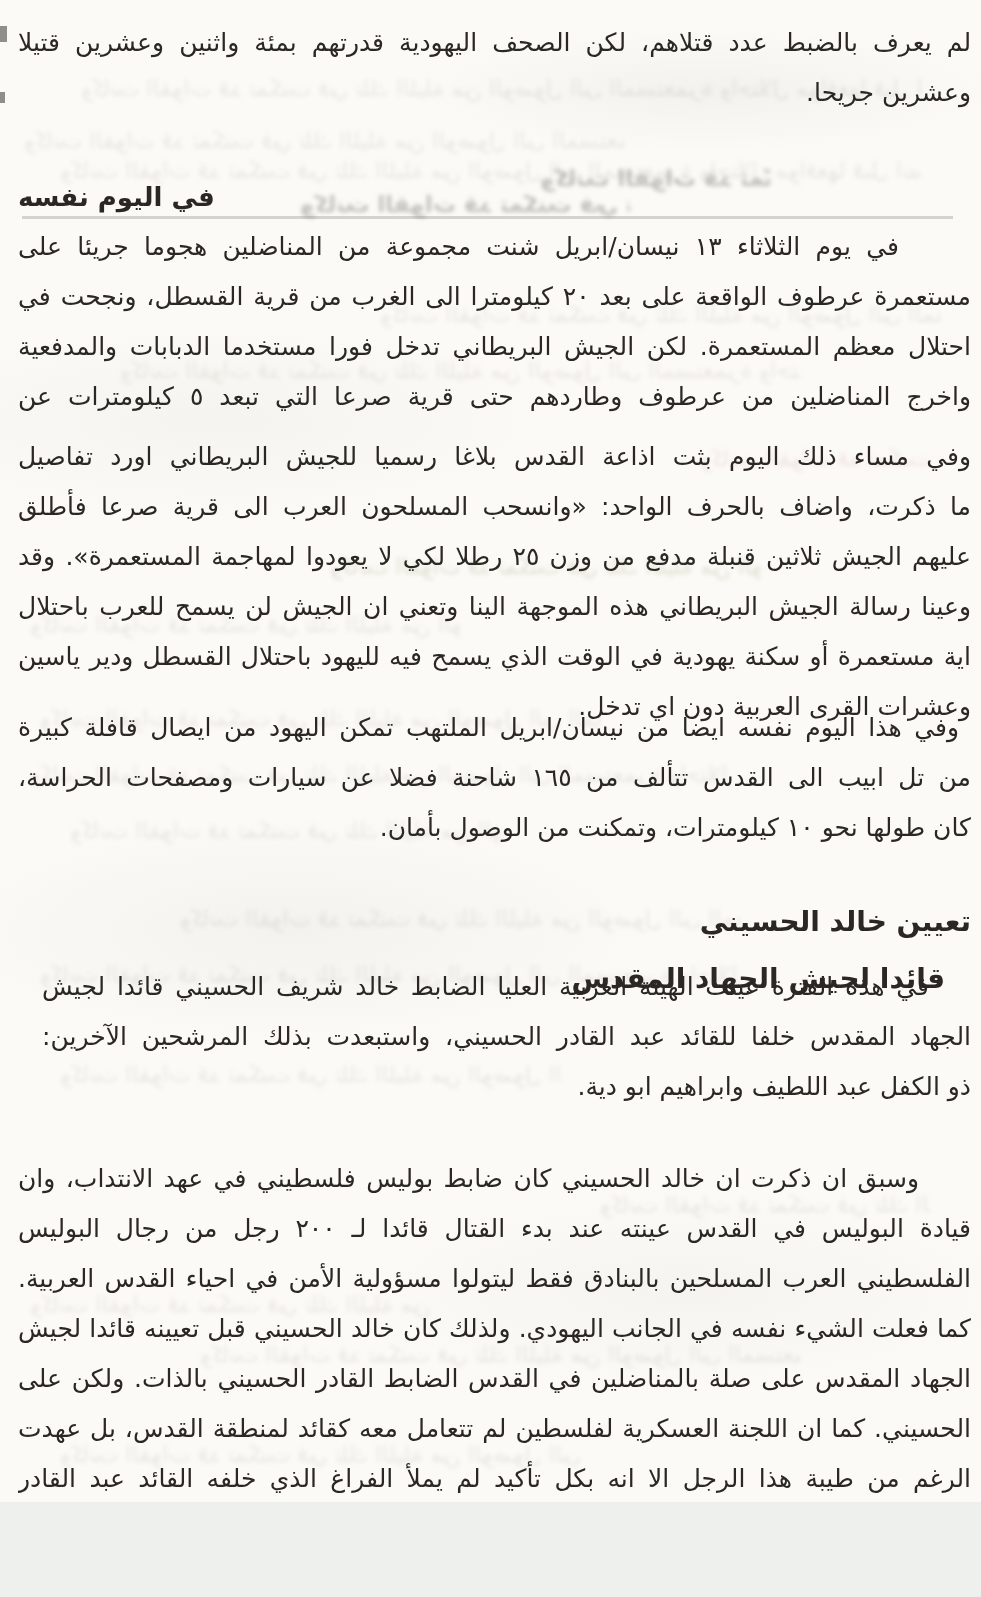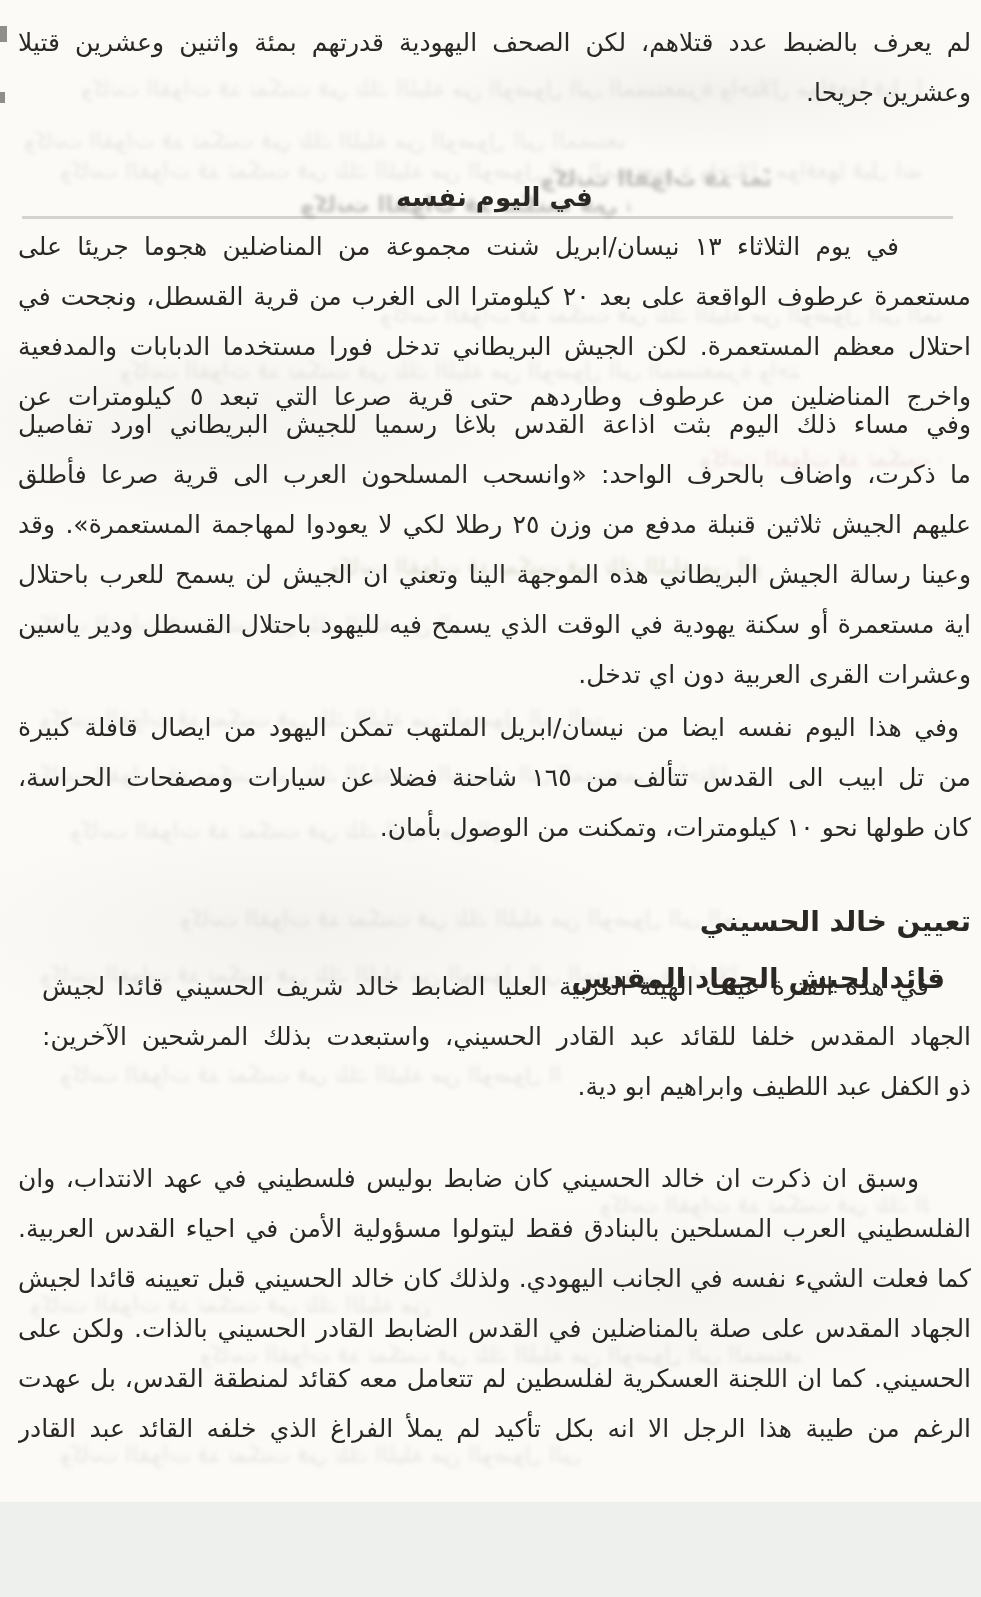--- a/index.html
+++ b/index.html
@@ -35,21 +35,21 @@
   }
   .line.s{ text-align:right; text-align-last:right; }
   .ind72{ padding-right:72px; }
   .ind52{ padding-right:52px; }
   .ind42{ padding-right:42px; }
   .ind12{ padding-right:12px; }
   .heading{
     font-weight:bold;
     font-size:26px;
     height:50px;line-height:50px;
-    text-align:center;
+    text-align:left;
     margin:0;
   }
   .hline{
     font-weight:bold;
     font-size:28px;
     height:57px;line-height:57px;
     text-align:right;
   }
   .hline.h2b{ padding-right:26px; }
   .pagenum{
@@ -130,21 +130,21 @@
 
   <h2 class="text heading" style="top:172px;">في اليوم نفسه</h2>
 
   <section class="text" style="top:222px;">
     <div class="line ind72">في يوم الثلاثاء ١٣ نيسان/ابريل شنت مجموعة من المناضلين هجوما جريئا على</div>
     <div class="line">مستعمرة عرطوف الواقعة على بعد ٢٠ كيلومترا الى الغرب من قرية القسطل، ونجحت في</div>
     <div class="line">احتلال معظم المستعمرة. لكن الجيش البريطاني تدخل فورا مستخدما الدبابات والمدفعية</div>
     <div class="line">واخرج المناضلين من عرطوف وطاردهم حتى قرية صرعا التي تبعد ٥ كيلومترات عن عرطوف.</div>
   </section>
 
-  <section class="text" style="top:400px;">
+  <section class="text" style="top:432px;">
     <div class="line">وفي مساء ذلك اليوم بثت اذاعة القدس بلاغا رسميا للجيش البريطاني اورد تفاصيل</div>
     <div class="line">ما ذكرت، واضاف بالحرف الواحد: «وانسحب المسلحون العرب الى قرية صرعا فأطلق</div>
     <div class="line">عليهم الجيش ثلاثين قنبلة مدفع من وزن ٢٥ رطلا لكي لا يعودوا لمهاجمة المستعمرة». وقد</div>
     <div class="line">وعينا رسالة الجيش البريطاني هذه الموجهة الينا وتعني ان الجيش لن يسمح للعرب باحتلال</div>
     <div class="line">اية مستعمرة أو سكنة يهودية في الوقت الذي يسمح فيه لليهود باحتلال القسطل ودير ياسين</div>
     <div class="line s">وعشرات القرى العربية دون اي تدخل.</div>
   </section>
 
   <section class="text" style="top:703px;">
     <div class="line ind12">وفي هذا اليوم نفسه ايضا من نيسان/ابريل الملتهب تمكن اليهود من ايصال قافلة كبيرة</div>
@@ -158,20 +158,21 @@
   </section>
 
   <section class="text" style="top:962px;margin-left:24px;">
     <div class="line ind42">في هذه الفترة عينت الهيئة العربية العليا الضابط خالد شريف الحسيني قائدا لجيش</div>
     <div class="line">الجهاد المقدس خلفا للقائد عبد القادر الحسيني، واستبعدت بذلك المرشحين الآخرين:</div>
     <div class="line s">ذو الكفل عبد اللطيف وابراهيم ابو دية.</div>
   </section>
 
   <section class="text" style="top:1154px;">
     <div class="line ind52">وسبق ان ذكرت ان خالد الحسيني كان ضابط بوليس فلسطيني في عهد الانتداب، وان</div>
+    <div class="line">قيادة البوليس في القدس عينته عند بدء القتال قائدا لـ ٢٠٠ رجل من رجال البوليس</div>
     <div class="line">الفلسطيني العرب المسلحين بالبنادق فقط ليتولوا مسؤولية الأمن في احياء القدس العربية.</div>
     <div class="line">كما فعلت الشيء نفسه في الجانب اليهودي. ولذلك كان خالد الحسيني قبل تعيينه قائدا لجيش</div>
     <div class="line">الجهاد المقدس على صلة بالمناضلين في القدس الضابط القادر الحسيني بالذات. ولكن على</div>
     <div class="line">الحسيني. كما ان اللجنة العسكرية لفلسطين لم تتعامل معه كقائد لمنطقة القدس، بل عهدت</div>
     <div class="line">الرغم من طيبة هذا الرجل الا انه بكل تأكيد لم يملأ الفراغ الذي خلفه القائد عبد القادر</div>
   </section>
 
   <div class="pagenum">164</div>
 
 </main>

